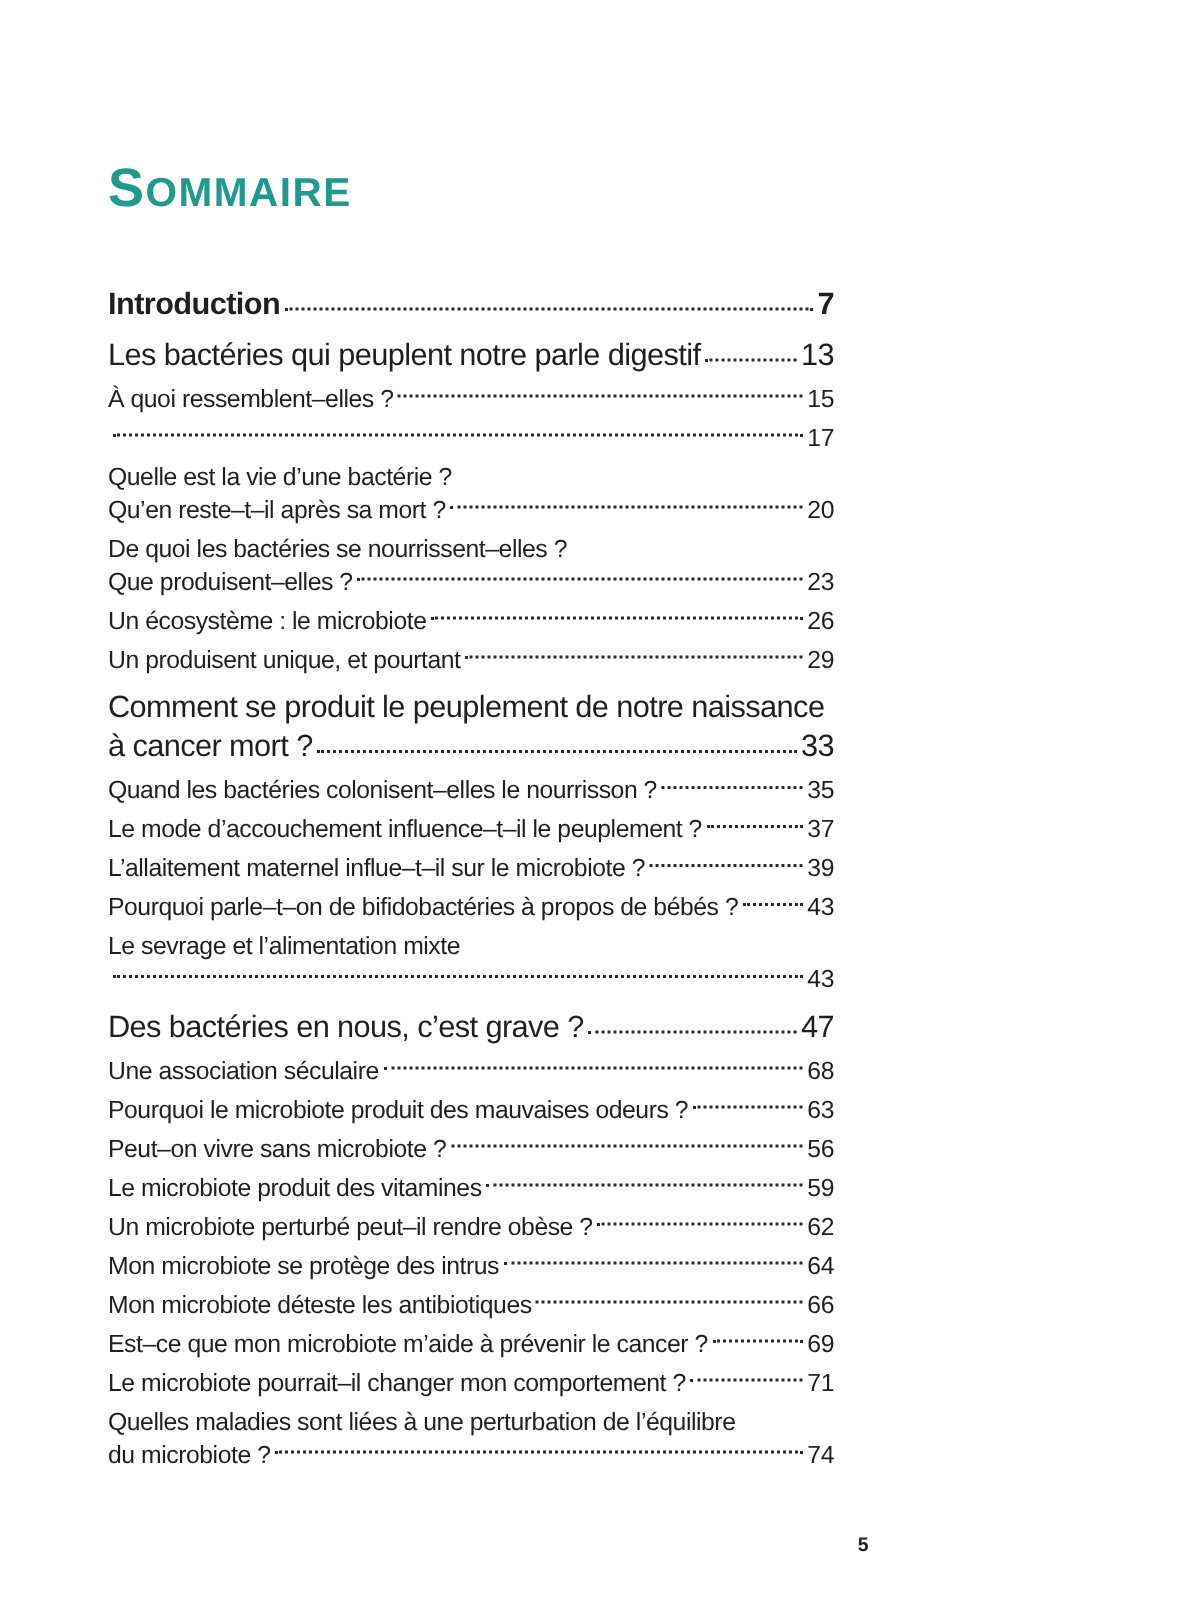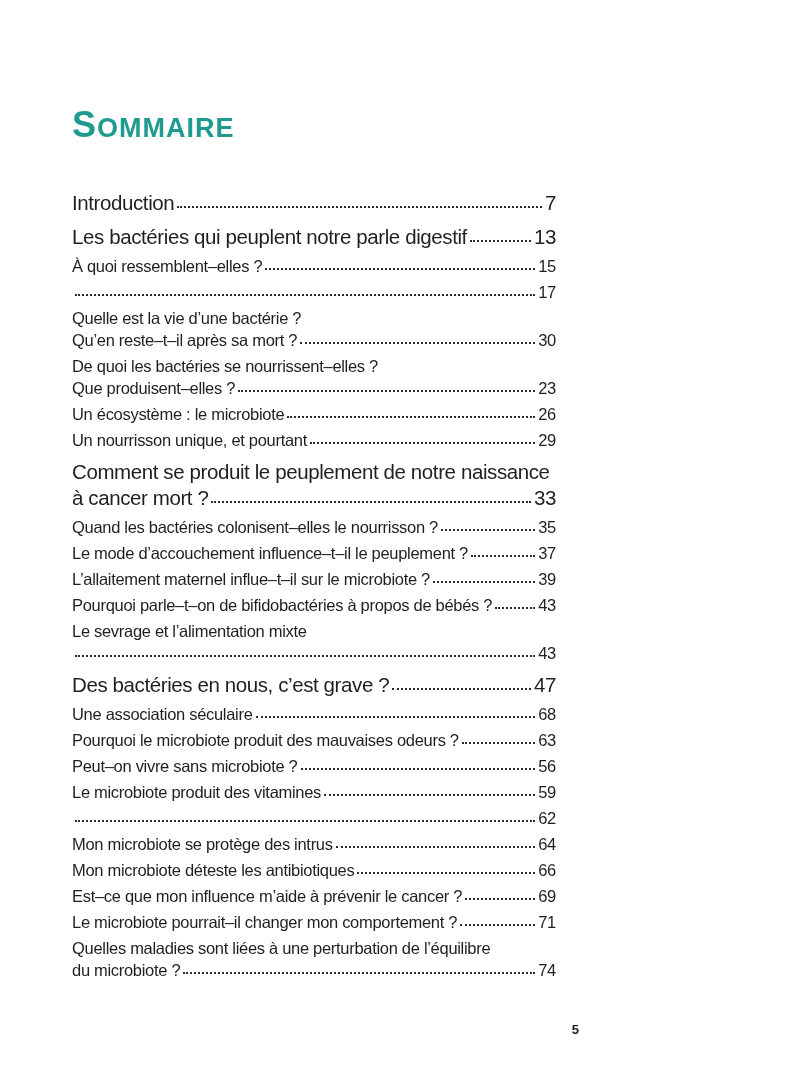--- a/index.html
+++ b/index.html
@@ -44,32 +44,34 @@
   .entry .line {
     display: flex;
     align-items: baseline;
   }
   .entry.section {
     font-size: 16.5px;
     letter-spacing: -0.3px;
   }
   .entry.section .line {
     line-height: 22px;
+    align-items: center;
   }
   .entry.chapter {
     font-size: 20.5px;
     letter-spacing: -0.4px;
     margin-top: 8px;
     margin-bottom: 5px;
   }
   .entry.chapter .line {
     line-height: 26px;
   }
   .entry.chapter:first-child {
     margin-top: 0;
+    font-weight: bold;
   }
   .label {
     white-space: nowrap;
   }
   .dots {
     flex: 1 1 auto;
     min-width: 8px;
     border-bottom: 2px dotted #2a2a2a;
     margin: 0 3px 0 3px;
     transform: translateY(-2px);
@@ -120,21 +122,21 @@
             <span class="pagenum">17</span>
           </div>
         </div>
         <div class="entry section">
           <div class="line">
             <span class="label">Quelle est la vie d’une bactérie ?</span>
           </div>
           <div class="line">
             <span class="label">Qu’en reste–t–il après sa mort ?</span>
             <span class="dots"></span>
-            <span class="pagenum">30</span>
+            <span class="pagenum">20</span>
           </div>
         </div>
         <div class="entry section">
           <div class="line">
             <span class="label">De quoi les bactéries se nourrissent–elles ?</span>
           </div>
           <div class="line">
             <span class="label">Que produisent–elles ?</span>
             <span class="dots"></span>
             <span class="pagenum">23</span>
@@ -142,21 +144,21 @@
         </div>
         <div class="entry section">
           <div class="line">
             <span class="label">Un écosystème : le microbiote</span>
             <span class="dots"></span>
             <span class="pagenum">26</span>
           </div>
         </div>
         <div class="entry section">
           <div class="line">
-            <span class="label">Un nourrisson unique, et pourtant</span>
+            <span class="label">Un produisent unique, et pourtant</span>
             <span class="dots"></span>
             <span class="pagenum">29</span>
           </div>
         </div>
         <div class="entry chapter">
           <div class="line">
             <span class="label">Comment se produit le peuplement de notre naissance</span>
           </div>
           <div class="line">
             <span class="label">à cancer mort ?</span>
@@ -231,41 +233,42 @@
         </div>
         <div class="entry section">
           <div class="line">
             <span class="label">Le microbiote produit des vitamines</span>
             <span class="dots"></span>
             <span class="pagenum">59</span>
           </div>
         </div>
         <div class="entry section">
           <div class="line">
+            <span class="label">Un microbiote perturbé peut–il rendre obèse ?</span>
             <span class="dots"></span>
             <span class="pagenum">62</span>
           </div>
         </div>
         <div class="entry section">
           <div class="line">
             <span class="label">Mon microbiote se protège des intrus</span>
             <span class="dots"></span>
             <span class="pagenum">64</span>
           </div>
         </div>
         <div class="entry section">
           <div class="line">
             <span class="label">Mon microbiote déteste les antibiotiques</span>
             <span class="dots"></span>
             <span class="pagenum">66</span>
           </div>
         </div>
         <div class="entry section">
           <div class="line">
-            <span class="label">Est–ce que mon influence m’aide à prévenir le cancer ?</span>
+            <span class="label">Est–ce que mon microbiote m’aide à prévenir le cancer ?</span>
             <span class="dots"></span>
             <span class="pagenum">69</span>
           </div>
         </div>
         <div class="entry section">
           <div class="line">
             <span class="label">Le microbiote pourrait–il changer mon comportement ?</span>
             <span class="dots"></span>
             <span class="pagenum">71</span>
           </div>

